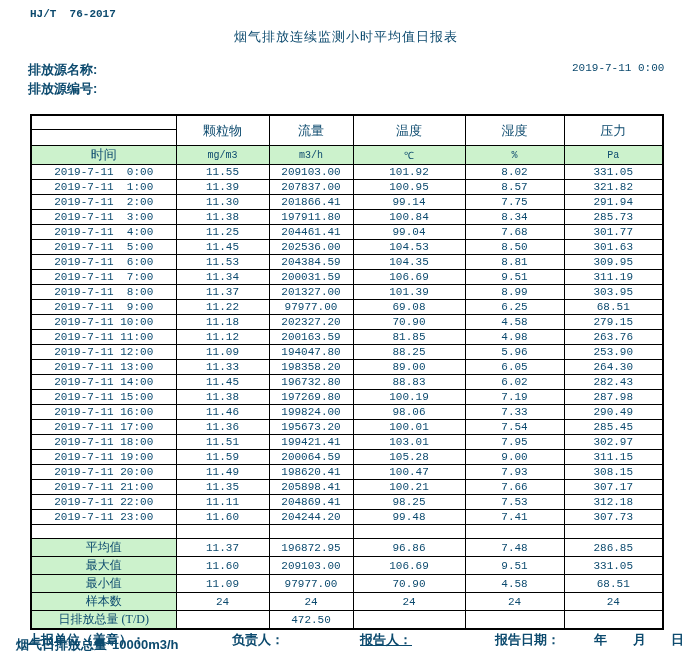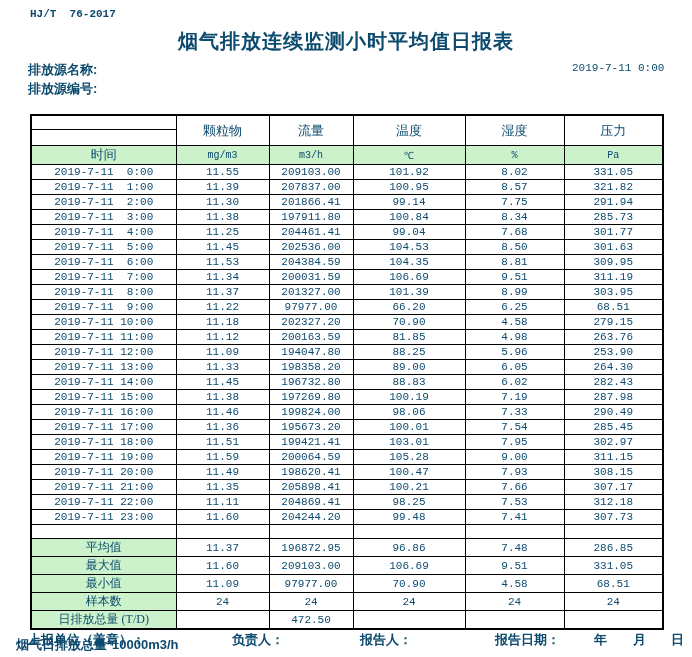--- a/index.html
+++ b/index.html
@@ -14,21 +14,21 @@
     font-family: "Liberation Sans", sans-serif;
     overflow: hidden;
   }
   .std-label {
     position: absolute; left: 30px; top: 8px;
     font-family: "Liberation Mono", monospace;
     font-size: 11px; font-weight: bold; white-space: pre;
   }
   .doc-title {
     position: absolute; top: 28px; left: 0; width: 100%;
-    text-align: center; font-size: 20px; font-weight: bold;
+    text-align: center; font-size: 13px; font-weight: normal;
     letter-spacing: 1px;
   }
   .src-name { position: absolute; left: 28px; top: 61px; font-size: 13px; font-weight: bold; }
   .src-code { position: absolute; left: 28px; top: 80px; font-size: 13px; font-weight: bold; }
   .datetime {
     position: absolute; left: 572px; top: 62px;
     font-family: "Liberation Mono", monospace; font-size: 11px; white-space: pre;
   }
   table.report {
     position: absolute; left: 30px; top: 114px;
@@ -53,21 +53,21 @@
   td.val-cell {
     height: 15px; font-family: "Liberation Mono", monospace;
     font-size: 11px;
   }
   tr.spacer-row td { height: 14px; }
   td.label-cell { background: var(--green); font-size: 12px; height: 15px; white-space: pre; font-family: Liberation Serif, serif; }
   .foot-note { position: absolute; left: 16px; top: 612px; font-size: 13px; font-weight: bold; white-space: pre; margin-top: 24px; }
   .foot-line span { position: absolute; top: 631px; font-size: 13px; font-weight: bold; white-space: pre; }
   .fl-unit { left: 28px; }
   .fl-resp { left: 232px; }
-  .fl-reporter { left: 360px; }
+  .fl-reporter { left: 360px; text-decoration: underline; }
   .fl-date { left: 495px; }
   .fl-year { left: 594px; }
   .fl-month { left: 633px; }
   .fl-day { left: 671px; }
 </style>
 </head>
 <body>
 
 <div class="page">
 
@@ -177,21 +177,21 @@
           <td class="val-cell">11.37</td>
           <td class="val-cell">201327.00</td>
           <td class="val-cell">101.39</td>
           <td class="val-cell">8.99</td>
           <td class="val-cell">303.95</td>
         </tr>
         <tr>
           <td class="time-cell">2019-7-11  9:00</td>
           <td class="val-cell">11.22</td>
           <td class="val-cell">97977.00</td>
-          <td class="val-cell">66.20</td>
+          <td class="val-cell">69.08</td>
           <td class="val-cell">6.25</td>
           <td class="val-cell">68.51</td>
         </tr>
         <tr>
           <td class="time-cell">2019-7-11 10:00</td>
           <td class="val-cell">11.18</td>
           <td class="val-cell">202327.20</td>
           <td class="val-cell">70.90</td>
           <td class="val-cell">4.58</td>
           <td class="val-cell">279.15</td>

